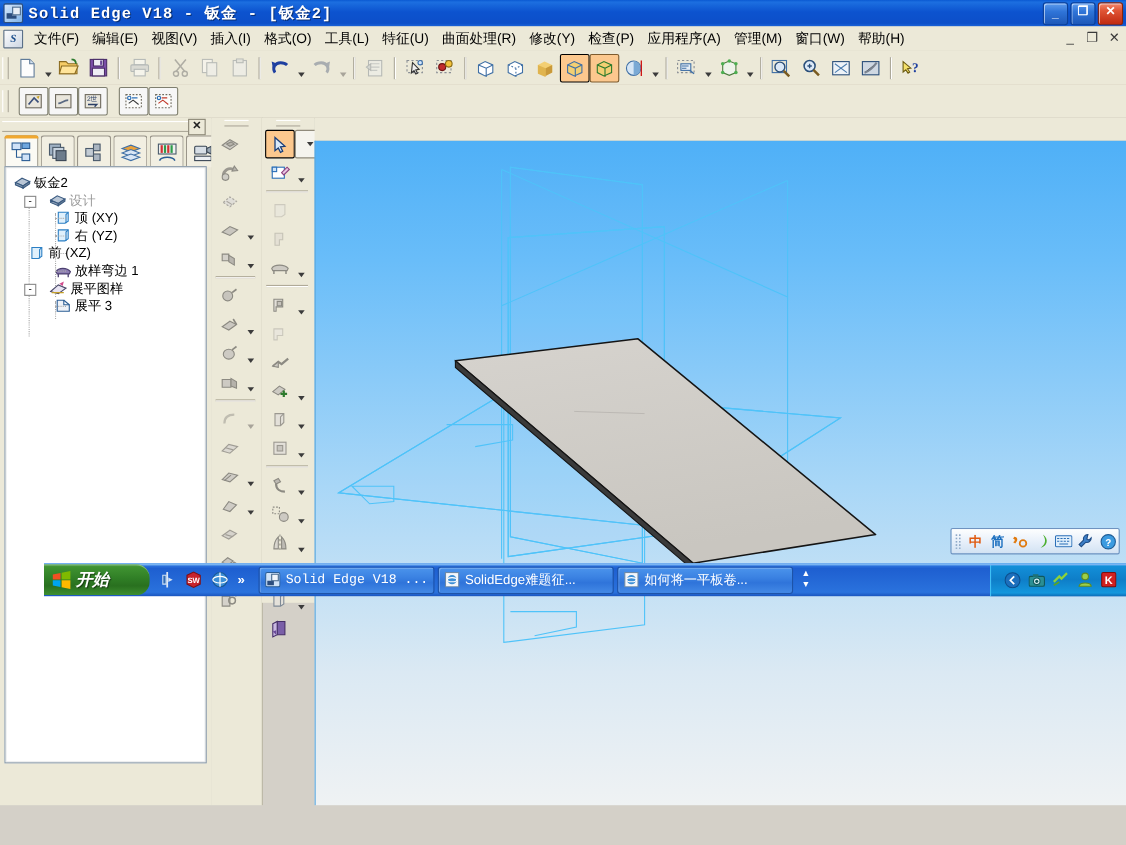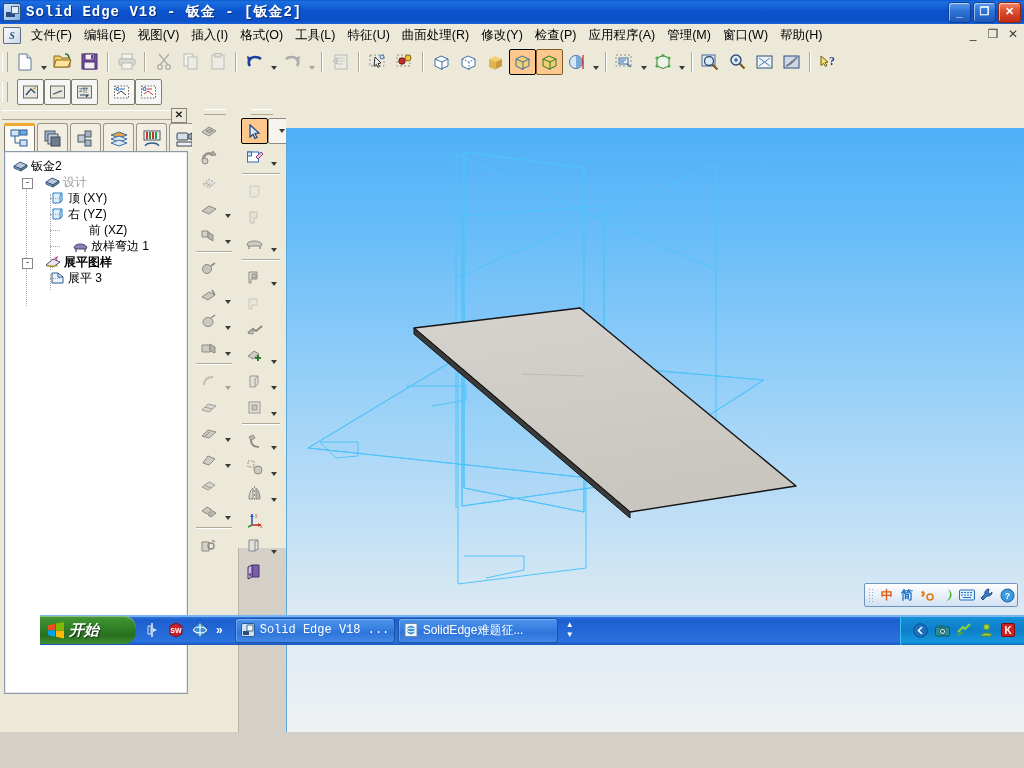--- a/index.html
+++ b/index.html
@@ -3,21 +3,21 @@
 <meta charset="utf-8">
 <style>
   html,body{margin:0;padding:0;}
   body{
     width:1024px;height:768px;overflow:hidden;
     font-family:"Liberation Sans","DejaVu Sans",sans-serif;
     font-size:12px;
     background:#d4d0c8;
     -webkit-font-smoothing:none;
   }
-  #app{position:relative;width:1024px;height:645px;}
+  #app{position:relative;width:1024px;height:542px;}
 
   
   .titlebar{
     position:absolute;left:0;top:0;width:1024px;height:24px;
     background:linear-gradient(to bottom,#0a59d2 0%,#1c6fe0 8%,#0c53cf 45%,#0c4fc9 88%,#1b64d8 100%);
     display:flex;align-items:center;
   }
   .tb-icon{
     width:16px;height:16px;margin-left:3px;margin-right:5px;flex:0 0 auto;
     background:linear-gradient(135deg,#d7e8fb,#7fb2e8);
@@ -136,21 +136,21 @@
   .treebox{
     position:absolute;left:4px;top:44px;width:182px;height:541px;
     background:#fff;border:1px solid #8a9aa8;
     box-shadow:inset 0 0 0 1px #e7e9ea;
     overflow:hidden;
   }
   .trow{display:flex;align-items:center;height:16px;position:relative;white-space:nowrap;}
   .tlabel{font-size:12px;color:#000;font-family:"Liberation Sans","DejaVu Sans",sans-serif;
     padding-left:3px;}
   .tlabel.dim{color:#9a9a9a;}
-  .tlabel.bold{font-weight:bold;}
+  .tlabel.bold{font-weight:normal;}
   .expander{
     width:9px;height:9px;border:1px solid #888;background:#fff;position:absolute;
     font-size:9px;line-height:7px;text-align:center;color:#000;cursor:default;
     font-family:"Liberation Sans",sans-serif;
   }
   .dotline{position:absolute;border-left:1px dotted #a9a9a9;}
   .dotline-h{position:absolute;border-top:1px dotted #a9a9a9;}
 
   
   .vbar{
@@ -644,30 +644,30 @@
 
       <div class="trow" style="padding-left:45px;">
         <div class="dotline-h" style="left:45px;top:8px;width:10px;"></div>
         <svg width="15" height="14" viewBox="0 0 15 14">
           <path d="M3 2h9v8l-3 2H3z" fill="#dff0fc" stroke="#2b7fc4"></path>
           <path d="M12 2l-2 2v8" fill="none" stroke="#2b7fc4"></path>
         </svg>
         <span class="tlabel">右 (YZ)</span>
       </div>
 
-      <div class="trow" style="padding-left:21px;flex-direction:column;">
+      <div class="trow" style="padding-left:21px;">
         <div class="dotline-h" style="left:45px;top:8px;width:10px;"></div>
         <svg width="15" height="14" viewBox="0 0 15 14">
           <path d="M3 2h9v8l-3 2H3z" fill="#dff0fc" stroke="#2b7fc4"></path>
           <path d="M12 2l-2 2v8" fill="none" stroke="#2b7fc4"></path>
         </svg>
         <span class="tlabel">前 (XZ)</span>
       </div>
 
-      <div class="trow" style="padding-left:68px;align-items:center;">
+      <div class="trow" style="padding-left:45px;align-items:center;">
         <div class="dotline-h" style="left:45px;top:8px;width:10px;"></div>
         <svg width="15" height="14" viewBox="0 0 15 14">
           <path d="M1 8c2-4 10-4 13 0l-1 2H2z" fill="#8e7fb3" stroke="#4c4070"></path>
           <path d="M3 10v3M12 10v3" stroke="#4c4070" stroke-width="1.2"></path>
         </svg>
         <span class="tlabel">放样弯边 1</span>
       </div>
 
       <div class="trow" style="padding-left:16px;">
         <div class="expander" style="left:17px;top:4px;">-</div>
@@ -1196,20 +1196,30 @@
         <span class="ti-ico">
           <svg width="14" height="14" viewBox="0 0 14 14">
             <rect x="1" y="0.5" width="12" height="13" fill="#f4f7fb" stroke="#6d8aa8"></rect>
             <circle cx="7" cy="7" r="4.2" fill="#3d8fd6"></circle>
             <ellipse cx="7" cy="7" rx="4.2" ry="1.9" fill="none" stroke="#fff"></ellipse>
           </svg>
         </span>
         <span class="ti-text">SolidEdge难题征...</span>
       </div>
 
+      <div class="taskitem">
+        <span class="ti-ico">
+          <svg width="14" height="14" viewBox="0 0 14 14">
+            <rect x="1" y="0.5" width="12" height="13" fill="#f4f7fb" stroke="#6d8aa8"></rect>
+            <circle cx="7" cy="7" r="4.2" fill="#3d8fd6"></circle>
+            <ellipse cx="7" cy="7" rx="4.2" ry="1.9" fill="none" stroke="#fff"></ellipse>
+          </svg>
+        </span>
+        <span class="ti-text">如何将一平板卷...</span>
+      </div>
 
 
       <div class="task-scroll">
         <div style="font-size:8px;">▲</div>
         <div style="font-size:8px;">▼</div>
       </div>
     </div>
 
     <div class="tray">
       <div class="tray-ico">

